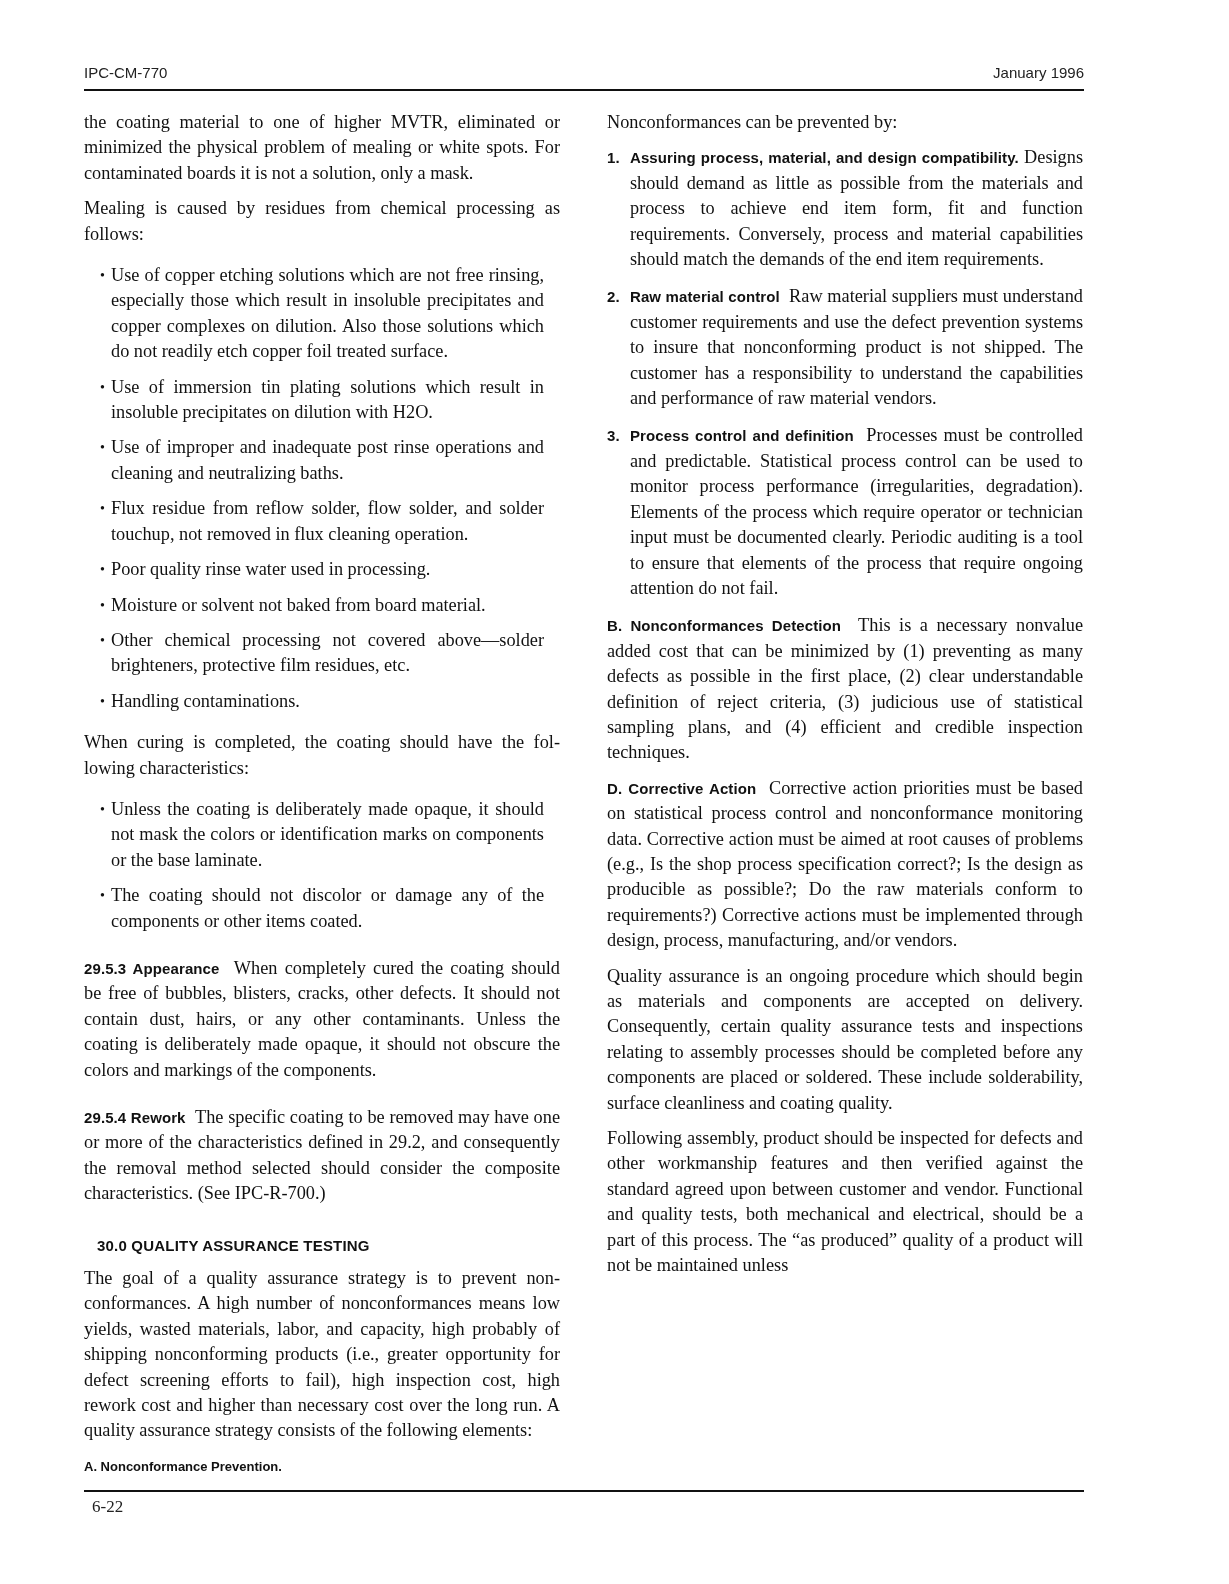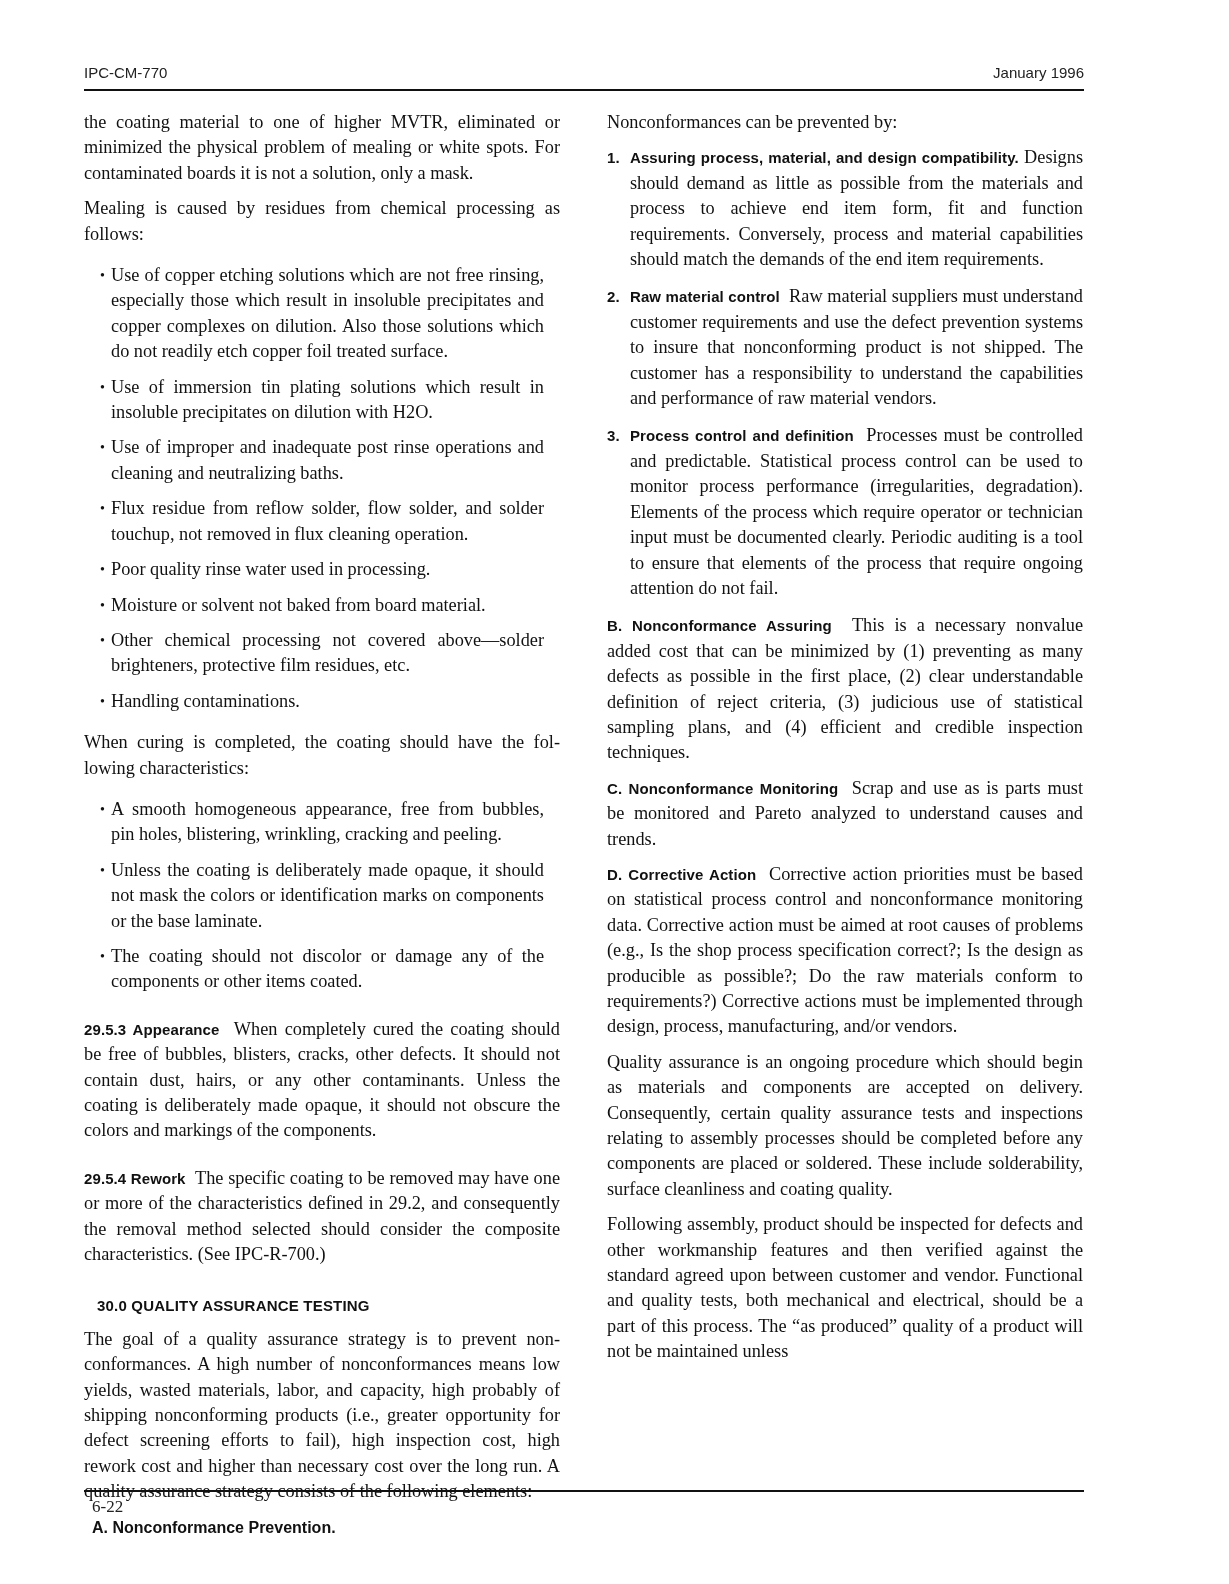--- a/index.html
+++ b/index.html
@@ -26,21 +26,21 @@
     p { margin: 0 0 10px 0; }
     .sans-b { font-family: "Liberation Sans", sans-serif; font-weight: bold; font-size: 15px; letter-spacing: 0.1px; }
     ul.bullets { list-style: none; margin: 16px; padding: 0; }
     ul.bullets li { position: relative; padding-left: 11px; margin-bottom: 10px; }
     ul.bullets li::before { content: "\2022"; position: absolute; left: 0; top: 0; font-size: 14px; }
     ol.num { list-style: none; margin: 0; padding: 0; }
     ol.num li { position: relative; padding-left: 23px; margin-bottom: 12px; }
     ol.num .n { position: absolute; left: 0; top: 0; }
     .gap-sec { margin-top: 22px; }
     .head-sec { font-family: "Liberation Sans", sans-serif; font-weight: bold; font-size: 15px; margin: 26px 0 8px 13px; letter-spacing: 0.2px; }
-    .head-a { font-family: "Liberation Sans", sans-serif; font-weight: bold; font-size: 16px; margin: 8px; }
+    .head-a { font-family: "Liberation Sans", sans-serif; font-weight: bold; font-size: 13px; margin: 0; }
   </style>
 </head>
 <body>
 
 <div class="page">
 
   <div class="running-head">
     <span>IPC-CM-770</span>
     <span>January 1996</span>
   </div>
@@ -54,21 +54,20 @@
       <li>Use of immersion tin plating solutions which result in insoluble precipitates on dilution with H2O.</li>
       <li>Use of improper and inadequate post rinse operations and cleaning and neutralizing baths.</li>
       <li>Flux residue from reflow solder, flow solder, and solder touchup, not removed in flux cleaning operation.</li>
       <li>Poor quality rinse water used in processing.</li>
       <li>Moisture or solvent not baked from board material.</li>
       <li>Other chemical processing not covered above—solder brighteners, protective film residues, etc.</li>
       <li>Handling contaminations.</li>
     </ul>
     <p>When curing is completed, the coating should have the fol­lowing characteristics:</p>
     <ul class="bullets">
-      <li>A smooth homogeneous appearance, free from bubbles, pin holes, blistering, wrinkling, cracking and peeling.</li>
       <li>Unless the coating is deliberately made opaque, it should not mask the colors or identification marks on compo­nents or the base laminate.</li>
       <li>The coating should not discolor or damage any of the components or other items coated.</li>
     </ul>
 
     <p class="gap-sec">
       <span class="sans-b">29.5.3 Appearance</span>&nbsp;&nbsp;<span>When completely cured the coating should be free of bubbles, blisters, cracks, other defects. It should not contain dust, hairs, or any other contaminants. Unless the coating is deliberately made opaque, it should not obscure the colors and markings of the components.</span>
     </p>
 
     <p class="gap-sec">
       <span class="sans-b">29.5.4 Rework</span>&nbsp;&nbsp;<span>The specific coating to be removed may have one or more of the characteristics defined in 29.2, and consequently the removal method selected should consider the composite characteristics. (See IPC-R-700.)</span>
@@ -91,24 +90,21 @@
         <span class="n sans-b">2.</span>
         <span class="sans-b">Raw material control</span>&nbsp;&nbsp;<span>Raw material suppliers must understand customer requirements and use the defect prevention systems to insure that nonconforming prod­uct is not shipped. The customer has a responsibility to understand the capabilities and performance of raw material vendors.</span>
       </li>
       <li>
         <span class="n sans-b">3.</span>
         <span class="sans-b">Process control and definition</span>&nbsp;&nbsp;<span>Processes must be con­trolled and predictable. Statistical process control can be used to monitor process performance (irregularities, degradation). Elements of the process which require operator or technician input must be documented clearly. Periodic auditing is a tool to ensure that ele­ments of the process that require ongoing attention do not fail.</span>
       </li>
     </ol>
 
     <p>
-      <span class="sans-b">B. Nonconformance Assuring</span>&nbsp;&nbsp;<span>This is a necessary nonva­lue added cost that can be minimized by (1) preventing as many defects as possible in the first place, (2) clear under­standable definition of reject criteria, (3) judicious use of statistical sampling plans, and (4) efficient and credible inspection techniques.</span>
-    </p>
-    <p>
-      <span class="sans-b">C. Nonconformance Monitoring</span>&nbsp;&nbsp;<span>Scrap and use as is parts must be monitored and Pareto analyzed to understand causes and trends.</span>
+      <span class="sans-b">B. Nonconformances Detection</span>&nbsp;&nbsp;<span>This is a necessary nonva­lue added cost that can be minimized by (1) preventing as many defects as possible in the first place, (2) clear under­standable definition of reject criteria, (3) judicious use of statistical sampling plans, and (4) efficient and credible inspection techniques.</span>
     </p>
     <p>
       <span class="sans-b">D. Corrective Action</span>&nbsp;&nbsp;<span>Corrective action priorities must be based on statistical process control and nonconformance monitoring data. Corrective action must be aimed at root causes of problems (e.g., Is the shop process specification correct?; Is the design as producible as possible?; Do the raw materials conform to requirements?) Corrective actions must be implemented through design, process, manufactur­ing, and/or vendors.</span>
     </p>
     <p>Quality assurance is an ongoing procedure which should begin as materials and components are accepted on deliv­ery. Consequently, certain quality assurance tests and inspections relating to assembly processes should be com­pleted before any components are placed or soldered. These include solderability, surface cleanliness and coating quality.</p>
     <p>Following assembly, product should be inspected for defects and other workmanship features and then verified against the standard agreed upon between customer and vendor. Functional and quality tests, both mechanical and electrical, should be a part of this process. The “as pro­duced” quality of a product will not be maintained unless</p>
   </div>
 
   <div class="rule-bottom"></div>
   <div class="folio">6-22</div>

